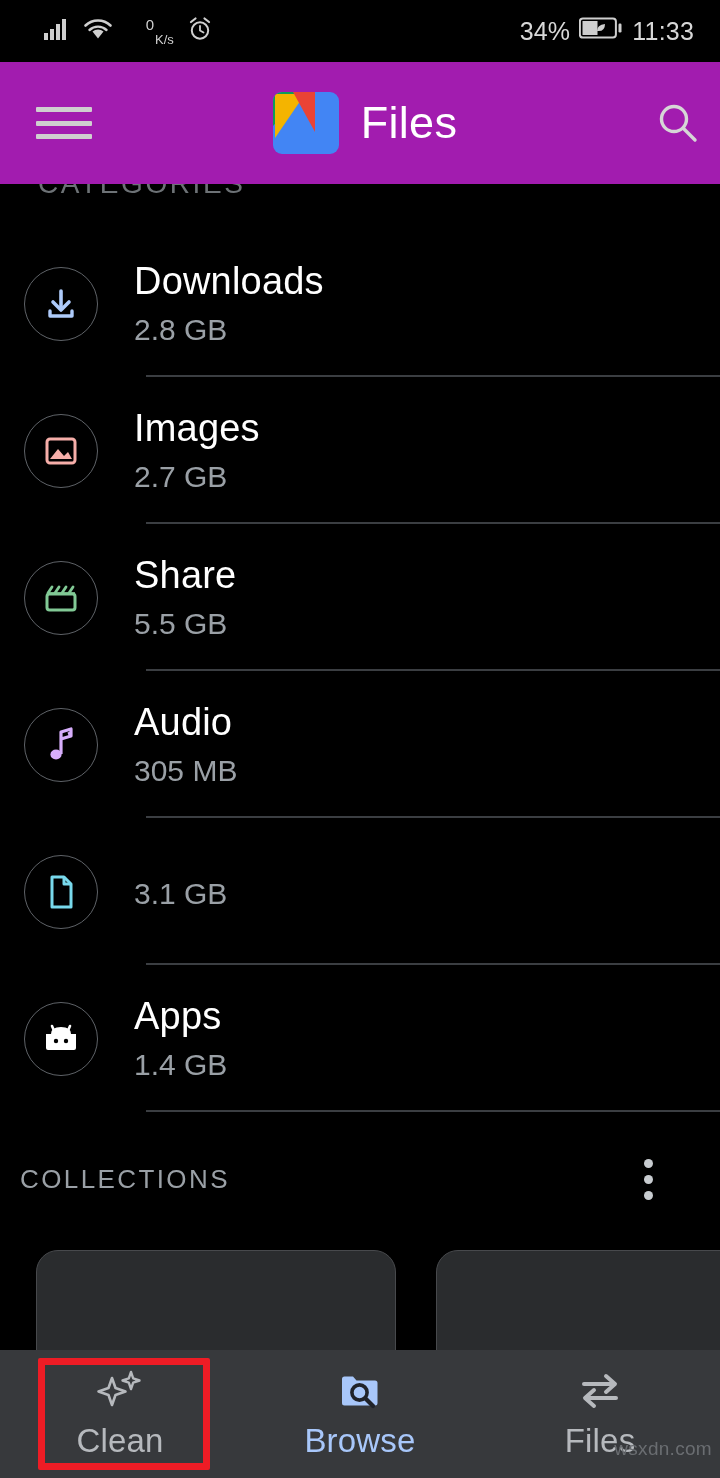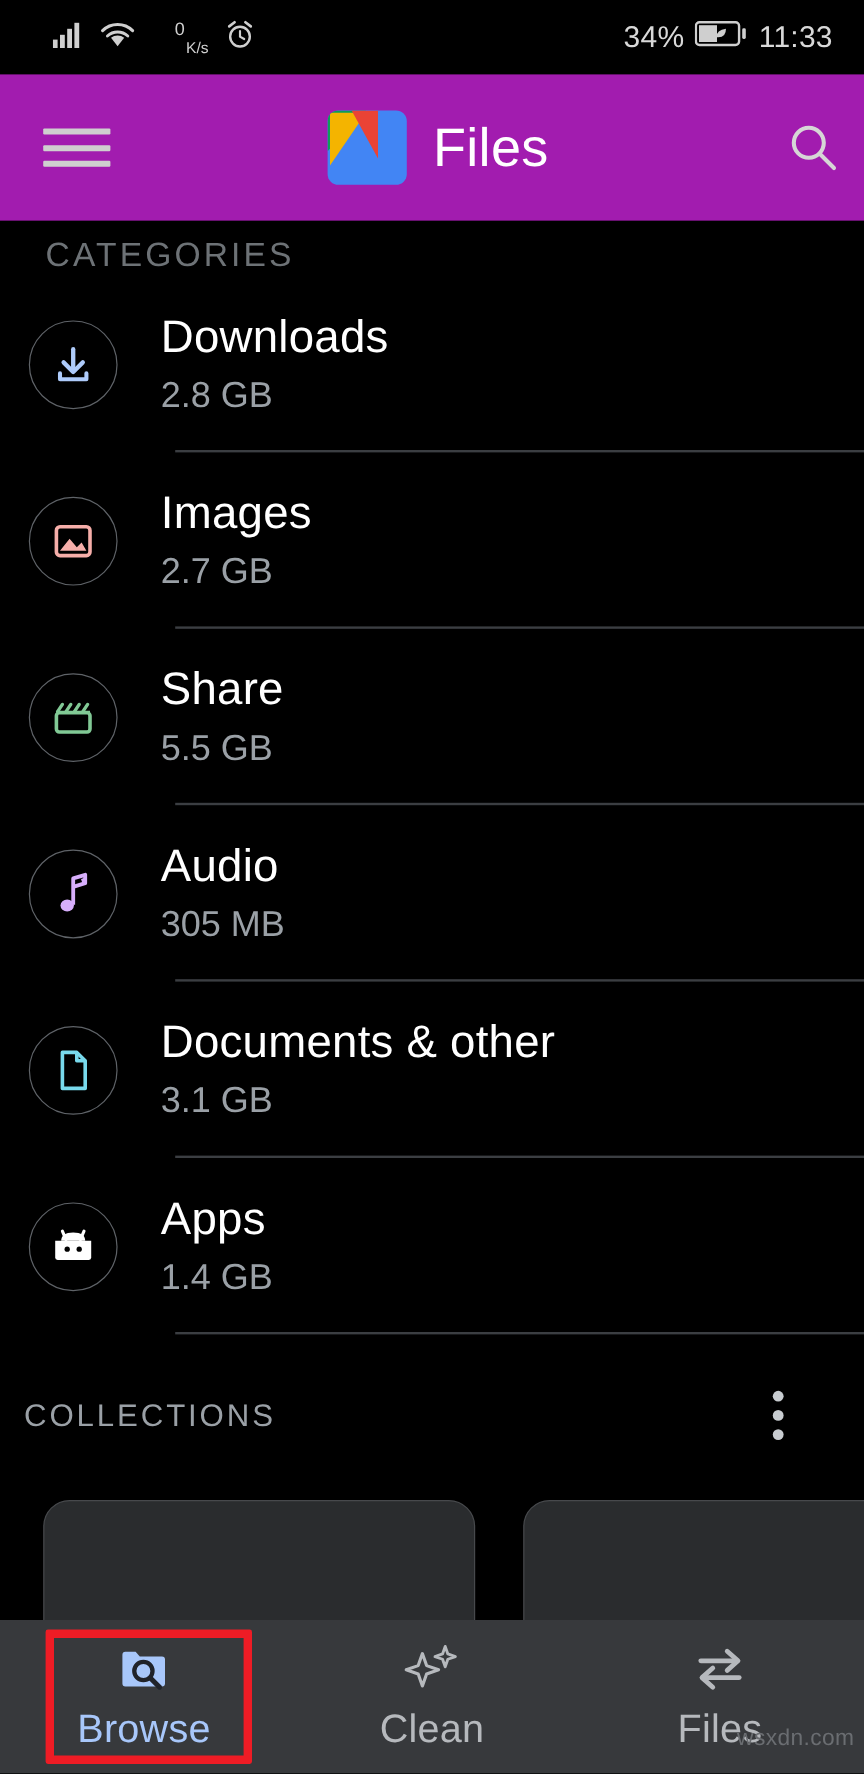--- a/index.html
+++ b/index.html
@@ -112,21 +112,20 @@
     letter-spacing: 2.4px;
     padding-left: 20px;
   }
   .categories-label {
     position: absolute;
     top: -16px; left: 0;
     color: #6d7276;
     font-size: 28px;
     letter-spacing: 2.6px;
     padding-left: 38px;
-    margin-top: 29px;
   }
 
   .cat-list { padding-top: 46px; }
   .cat-row {
     display: flex;
     align-items: center;
     height: 147px;
     padding-left: 24px;
     position: relative;
     cursor: pointer;
@@ -378,21 +377,20 @@
       </div>
 
       <div class="cat-row">
         <span class="cat-icon">
           <svg width="34" height="40" viewBox="0 0 34 40">
             <path d="M8 5 L20 5 L27 12 L27 35 L8 35 Z" stroke="#78d9ec" stroke-width="3" fill="none" stroke-linejoin="round"></path>
             <path d="M20 5 L20 12 L27 12" stroke="#78d9ec" stroke-width="3" fill="none" stroke-linejoin="round"></path>
           </svg>
         </span>
         <span class="cat-text">
-          <span class="cat-name">Documents &amp; other</span>
           <span class="cat-size">3.1 GB</span>
         </span>
         <span class="cat-divider"></span>
       </div>
 
       <div class="cat-row">
         <span class="cat-icon">
           <svg width="42" height="34" viewBox="0 0 42 34">
             <path d="M6 12 L36 12 L36 26 a2 2 0 0 1 -2 2 L8 28 a2 2 0 0 1 -2 -2 Z" fill="#ffffff"></path>
             <path d="M11 12 Q11 5 21 5 Q31 5 31 12 Z" fill="#ffffff"></path>
@@ -425,39 +423,39 @@
       </div>
       <div class="card right">
         
       </div>
     </div>
 
   </div>
 
   <div class="bottomnav">
 
+    <div class="navitem inactive">
+      <span class="navicon">
+        <svg width="54" height="46" viewBox="0 0 54 46">
+          <path d="M19 9 L22.5 19 L32.5 22.5 L22.5 26 L19 36 L15.5 26 L5.5 22.5 L15.5 19 Z" stroke="#b6b9bd" stroke-width="2.6" fill="none" stroke-linejoin="round"></path>
+          <path d="M38 3 L40.2 9.3 L46.5 11.5 L40.2 13.7 L38 20 L35.8 13.7 L29.5 11.5 L35.8 9.3 Z" stroke="#b6b9bd" stroke-width="2.4" fill="none" stroke-linejoin="round"></path>
+        </svg>
+      </span>
+      <span class="navlabel">Clean</span>
+    </div>
+
     <div class="navitem active">
       <span class="navicon">
         <svg width="52" height="46" viewBox="0 0 52 46">
           <path d="M8 10 a2.5 2.5 0 0 1 2.5 -2.5 L19 7.5 L22.5 11.5 L41 11.5 a2.5 2.5 0 0 1 2.5 2.5 L43.5 34 a2.5 2.5 0 0 1 -2.5 2.5 L10.5 36.5 a2.5 2.5 0 0 1 -2.5 -2.5 Z" fill="#a8c7fa"></path>
           <circle cx="25.5" cy="23.5" r="7.6" stroke="#20232a" stroke-width="3.6" fill="none"></circle>
           <path d="M31.5 29.5 L39 37" stroke="#20232a" stroke-width="4.2" stroke-linecap="round"></path>
         </svg>
       </span>
       <span class="navlabel">Browse</span>
-    </div>
-
-    <div class="navitem inactive">
-      <span class="navicon">
-        <svg width="54" height="46" viewBox="0 0 54 46">
-          <path d="M19 9 L22.5 19 L32.5 22.5 L22.5 26 L19 36 L15.5 26 L5.5 22.5 L15.5 19 Z" stroke="#b6b9bd" stroke-width="2.6" fill="none" stroke-linejoin="round"></path>
-          <path d="M38 3 L40.2 9.3 L46.5 11.5 L40.2 13.7 L38 20 L35.8 13.7 L29.5 11.5 L35.8 9.3 Z" stroke="#b6b9bd" stroke-width="2.4" fill="none" stroke-linejoin="round"></path>
-        </svg>
-      </span>
-      <span class="navlabel">Clean</span>
     </div>
 
     <div class="navitem inactive">
       <span class="navicon">
         <svg width="56" height="44" viewBox="0 0 56 44">
           <path d="M12 14 L42 14" stroke="#b6b9bd" stroke-width="4" stroke-linecap="round"></path>
           <path d="M34 6 L43 14 L34 22" stroke="#b6b9bd" stroke-width="4" fill="none" stroke-linecap="round" stroke-linejoin="round"></path>
           <path d="M44 28 L14 28" stroke="#b6b9bd" stroke-width="4" stroke-linecap="round"></path>
           <path d="M22 20 L13 28 L22 36" stroke="#b6b9bd" stroke-width="4" fill="none" stroke-linecap="round" stroke-linejoin="round"></path>
         </svg>

